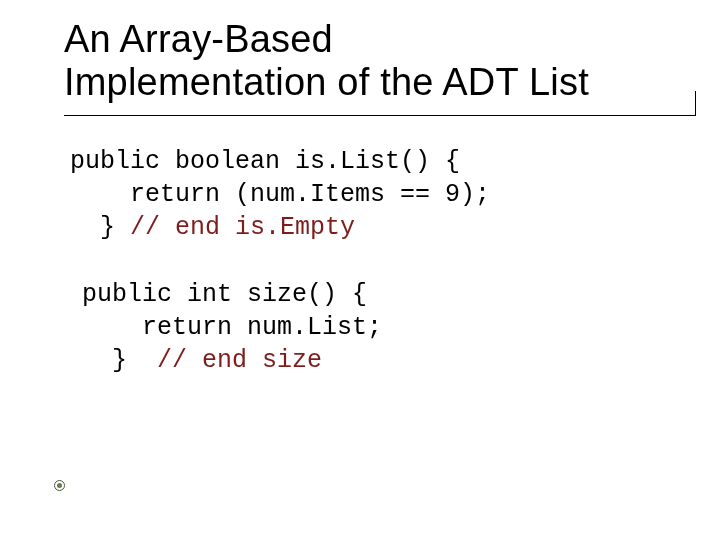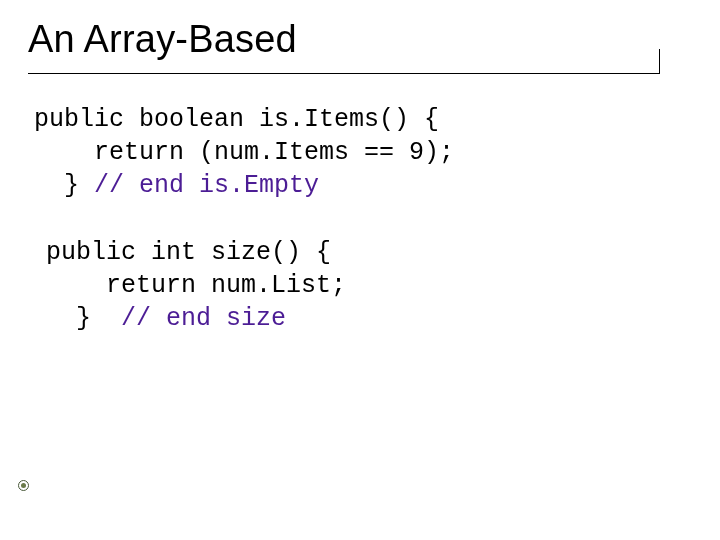--- a/index.html
+++ b/index.html
@@ -10,20 +10,21 @@
     background: #ffffff;
     font-family: Arial, Helvetica, sans-serif;
     overflow: hidden;
   }
   .slide {
     position: relative;
     width: 649px;
     height: 540px;
     box-sizing: border-box;
     padding: 18px 28px 0 28px;
+    margin-left: 36px;
   }
   .title {
     font-size: 38px;
     line-height: 1.12;
     font-weight: 400;
     color: #000;
     letter-spacing: 0.2px;
     margin: 0 0 8px 0;
   }
   .title-rule {
@@ -53,21 +54,21 @@
     font-size: 25px;
     line-height: 1.32;
     white-space: pre;
     color: #000;
     margin-left: 6px;
   }
   .code .kw {
     font-weight: normal;
   }
   .code .cm {
-    color: #4c1d95;
+    color: #7f1d1d;
   }
   .block1 {
     margin-bottom: 34px;
   }
   .block2 {
     margin-left: 18px;
   }
   .bullet {
     position: absolute;
     left: 18px;
@@ -91,28 +92,29 @@
     border-radius: 50%;
   }
 </style>
 </head>
 <body>
 
 <div class="slide">
 
   <h1 class="title">
     <span>An Array-Based</span><br>
+    <span>Implementation of the ADT List</span>
   </h1>
 
   <div class="title-rule">
     <div class="hline"></div>
     <div class="vtick"></div>
   </div>
 
-  <div class="code block1"><span class="kw">public boolean</span><span> is.Items() {</span>
+  <div class="code block1"><span class="kw">public boolean</span><span> is.List() {</span>
     <span class="kw">return</span><span> (num.Items == 9);</span>
 <span>  } </span><span class="cm">// end is.Empty</span></div>
 
   <div class="code block2"><span class="kw">public int</span><span> size() {</span>
     <span class="kw">return</span><span> num.List;</span>
 <span>  }  </span><span class="cm">// end size</span></div>
 
   <div class="bullet">
     <div class="outer"></div>
     <div class="inner"></div>

